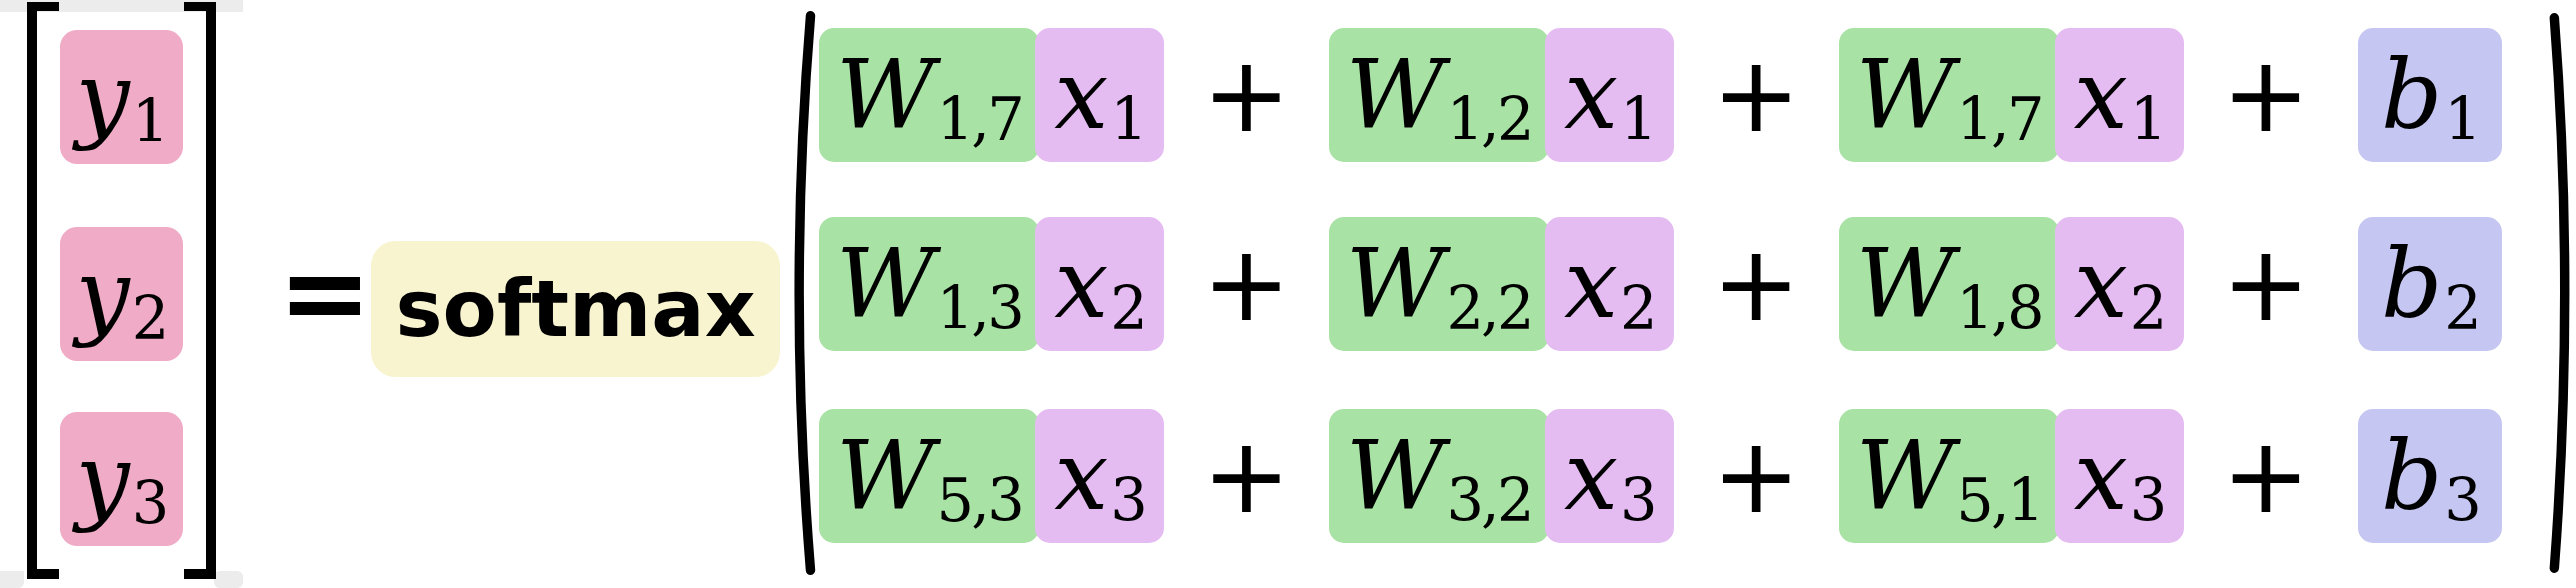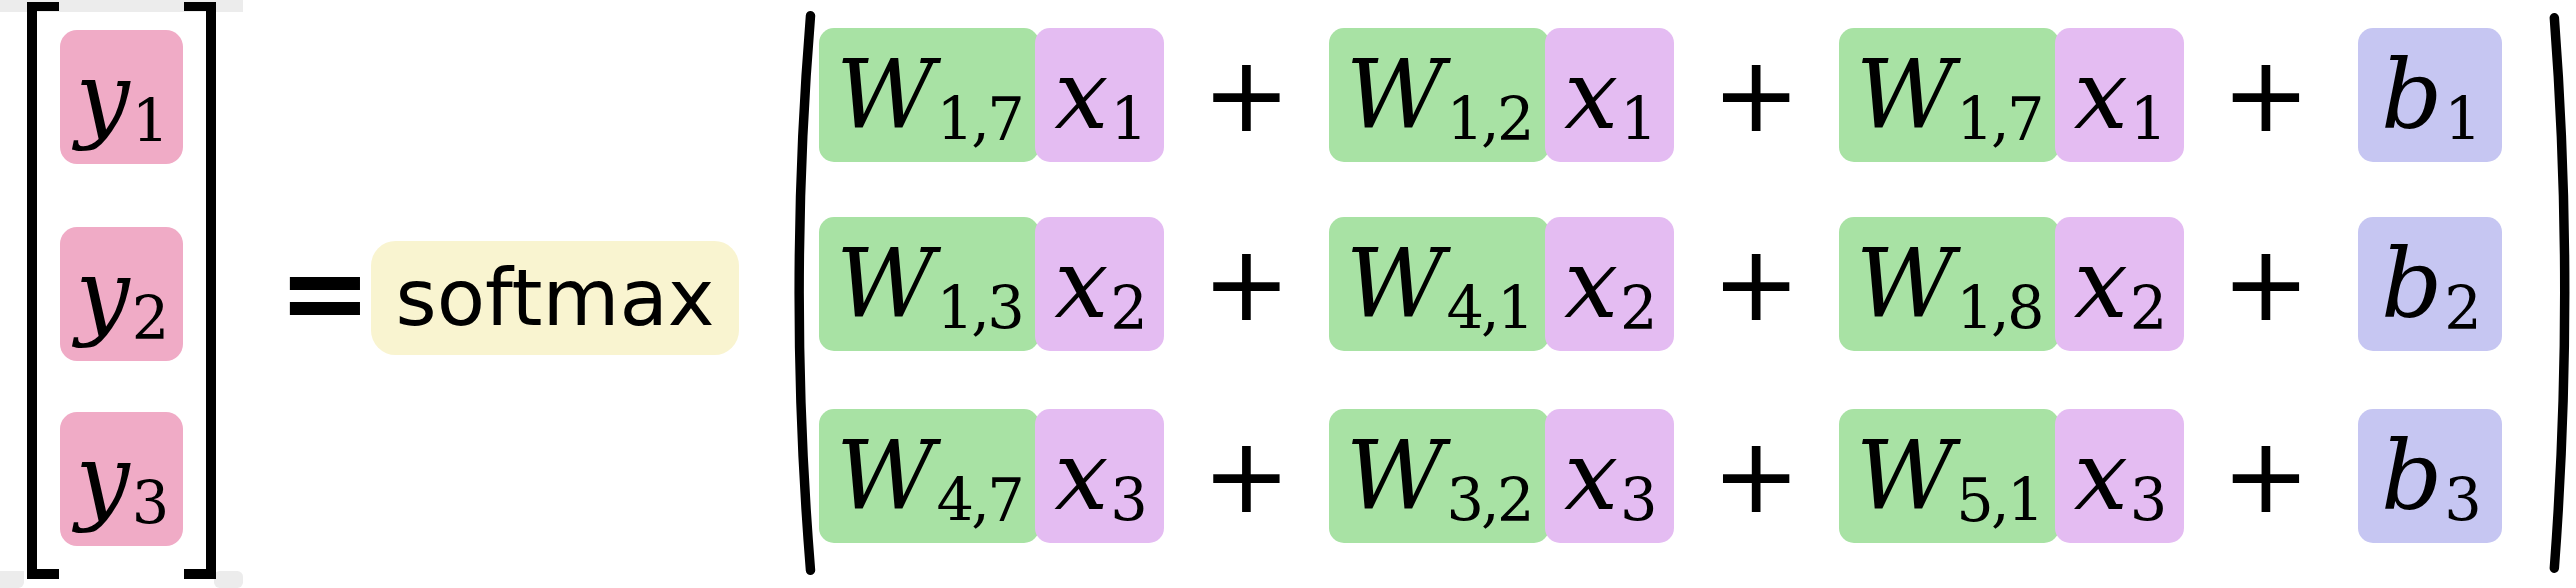--- a/index.html
+++ b/index.html
@@ -26,22 +26,22 @@
 
   .mvar{font-family:"DejaVu Serif",serif;font-style:italic;font-size:96px;line-height:1;}
   .msub{font-family:"DejaVu Serif",serif;font-style:normal;font-size:59px;line-height:1;
         position:relative;top:24.6px;margin-left:1.9px;letter-spacing:-2.8px;}
 
   .equals{
     position:absolute;left:278px;top:238px;height:108px;display:flex;align-items:center;
     font-family:"DejaVu Sans",sans-serif;font-weight:bold;font-size:112px;
   }
   .fnbox{
-    position:absolute;left:371px;top:241px;height:114px;border-radius:24.6px;
-    background:var(--fn-highlight);display:flex;align-items:center;padding:0 24.6px;
+    position:absolute;left:371px;top:241px;height:136px;border-radius:24.6px;
+    background:var(--fn-highlight);display:flex;align-items:center;padding:0 24.6px;font-weight:bold;
   }
   .fnbox span{font-family:"DejaVu Sans",sans-serif;font-size:79px;line-height:1;}
 
   .paren{position:absolute;}
   .paren path{stroke:#000;stroke-width:10;fill:none;stroke-linecap:round;}
   .paren.lp{left:781px;top:11.4px;}
   .paren.rp{left:2539px;top:13.2px;}
 
   .matrix{position:absolute;left:819px;top:28px;}
   .mrow{display:flex;align-items:center;height:134px;}
@@ -130,21 +130,21 @@
           <span class="mvar">W</span>
           <span class="msub">1,3</span>
         </span>
         <span class="tok x-box">
           <span class="mvar">x</span>
           <span class="msub">2</span>
         </span>
       <span class="plus">+</span>
       <span class="tok w-box">
           <span class="mvar">W</span>
-          <span class="msub">4,1</span>
+          <span class="msub">2,2</span>
         </span>
         <span class="tok x-box">
           <span class="mvar">x</span>
           <span class="msub">2</span>
         </span>
       <span class="plus">+</span>
       <span class="tok w-box">
           <span class="mvar">W</span>
           <span class="msub">1,8</span>
         </span>
@@ -155,21 +155,21 @@
       <span class="plus">+</span>
       <span class="tok b-box">
           <span class="mvar">b</span>
           <span class="msub">2</span>
         </span>
     </div>
 
     <div class="mrow r3">
       <span class="tok w-box">
           <span class="mvar">W</span>
-          <span class="msub">4,7</span>
+          <span class="msub">5,3</span>
         </span>
         <span class="tok x-box">
           <span class="mvar">x</span>
           <span class="msub">3</span>
         </span>
       <span class="plus">+</span>
       <span class="tok w-box">
           <span class="mvar">W</span>
           <span class="msub">3,2</span>
         </span>

